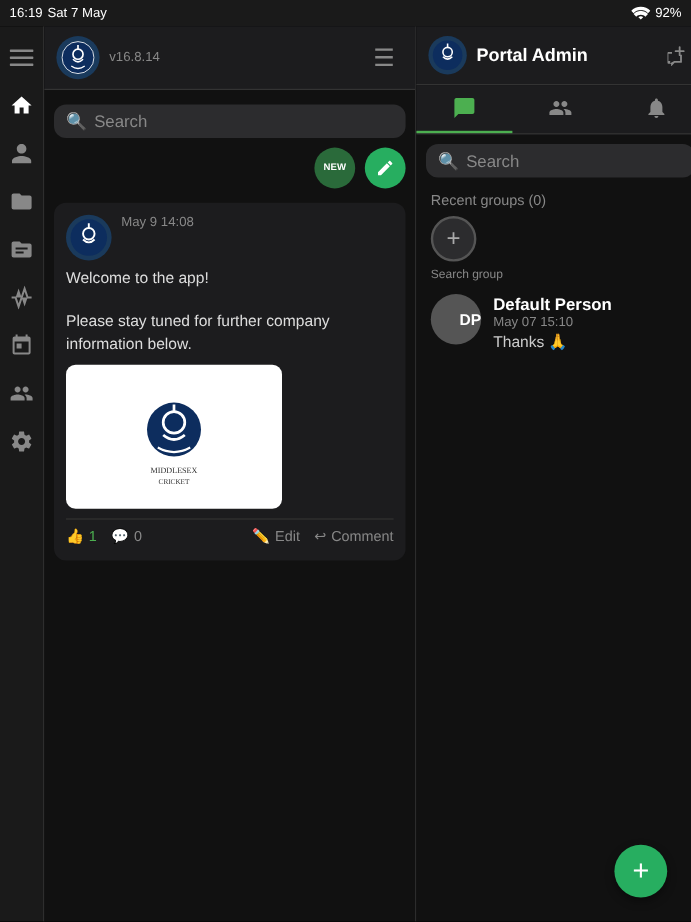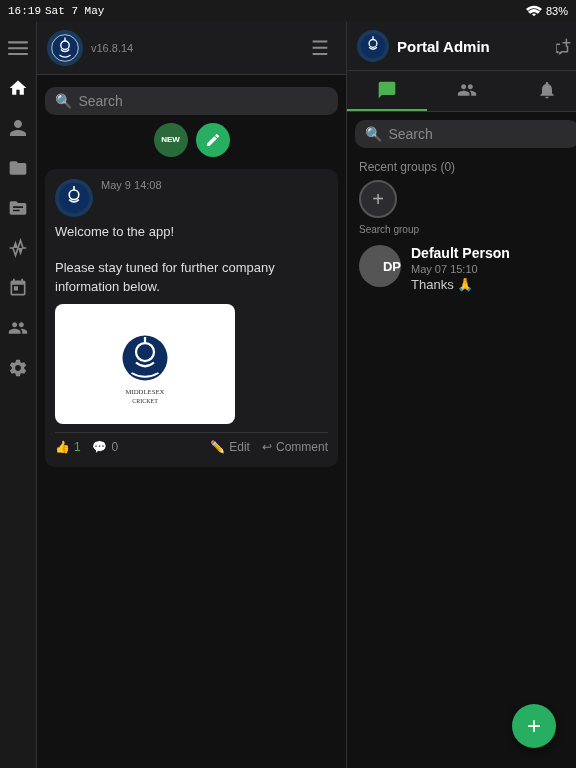--- a/index.html
+++ b/index.html
@@ -17,21 +17,21 @@
     .status-bar {
       height: 22px;
       background: #1a1a1a;
       display: flex;
       align-items: center;
       justify-content: space-between;
       padding: 0 8px;
       font-size: 11px;
       color: #fff;
     }
-    .status-left { display: flex; align-items: center; gap: 4px; font-family: Liberation Mono, monospace; }
+    .status-left { display: flex; align-items: center; gap: 4px; }
     .status-right { display: flex; align-items: center; gap: 4px; }
 
     
     .app-container {
       display: flex;
       height: calc(768px - 22px);
     }
 
     
     .sidebar {
@@ -133,21 +133,21 @@
       font-size: 14px;
       outline: none;
       flex: 1;
     }
     .search-bar input::placeholder { color: #888; }
     .search-icon-sm { color: #888; font-size: 14px; }
 
     
     .action-row {
       display: flex;
-      justify-content: center;
+      justify-content: flex-end;
       padding: 0 8px 4px;
       gap: 8px;
       align-items: center;
     }
     .btn-new {
       width: 34px;
       height: 34px;
       border-radius: 50%;
       background: #2a6a3a;
       border: none;
@@ -427,21 +427,21 @@
 <div class="status-bar">
   <div class="status-left">
     <span>16:19</span>
     <span>Sat 7 May</span>
   </div>
   <div class="status-right">
 
     <svg width="16" height="12" viewBox="0 0 24 16" fill="#fff">
       <path d="M12 4C8.5 4 5.3 5.5 3 8L0 5C3.1 2 7.3 0 12 0s8.9 2 12 5l-3 3c-2.3-2.5-5.5-4-9-4zm0 6c-2.2 0-4.2.9-5.7 2.3L3 9c2.2-2.2 5.2-3.5 9-4 3.8.5 6.8 1.8 9 4l-3.3 3.3C16.2 10.9 14.2 10 12 10zm0 6l-3-3c.8-.8 1.9-1.3 3-1.3s2.2.5 3 1.3L12 16z"></path>
     </svg>
-    <span>83%</span>
+    <span>92%</span>
   </div>
 </div>
 
 <div class="app-container">
 
   <div class="sidebar">
     <div class="sidebar-icon">
       <svg viewBox="0 0 24 24">
           <rect y="4" width="24" height="2.5" rx="1"></rect>
           <rect y="11" width="24" height="2.5" rx="1"></rect>

